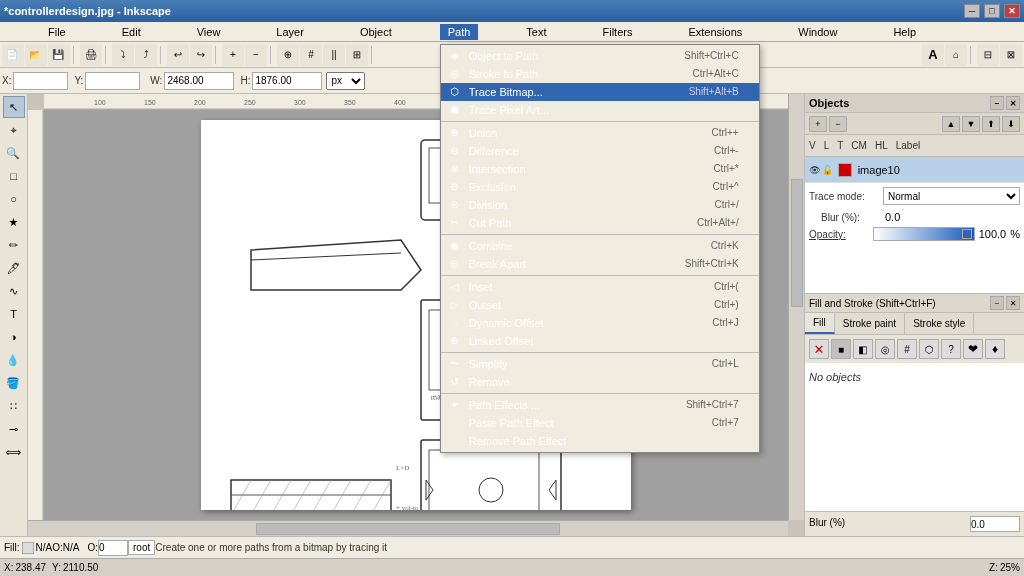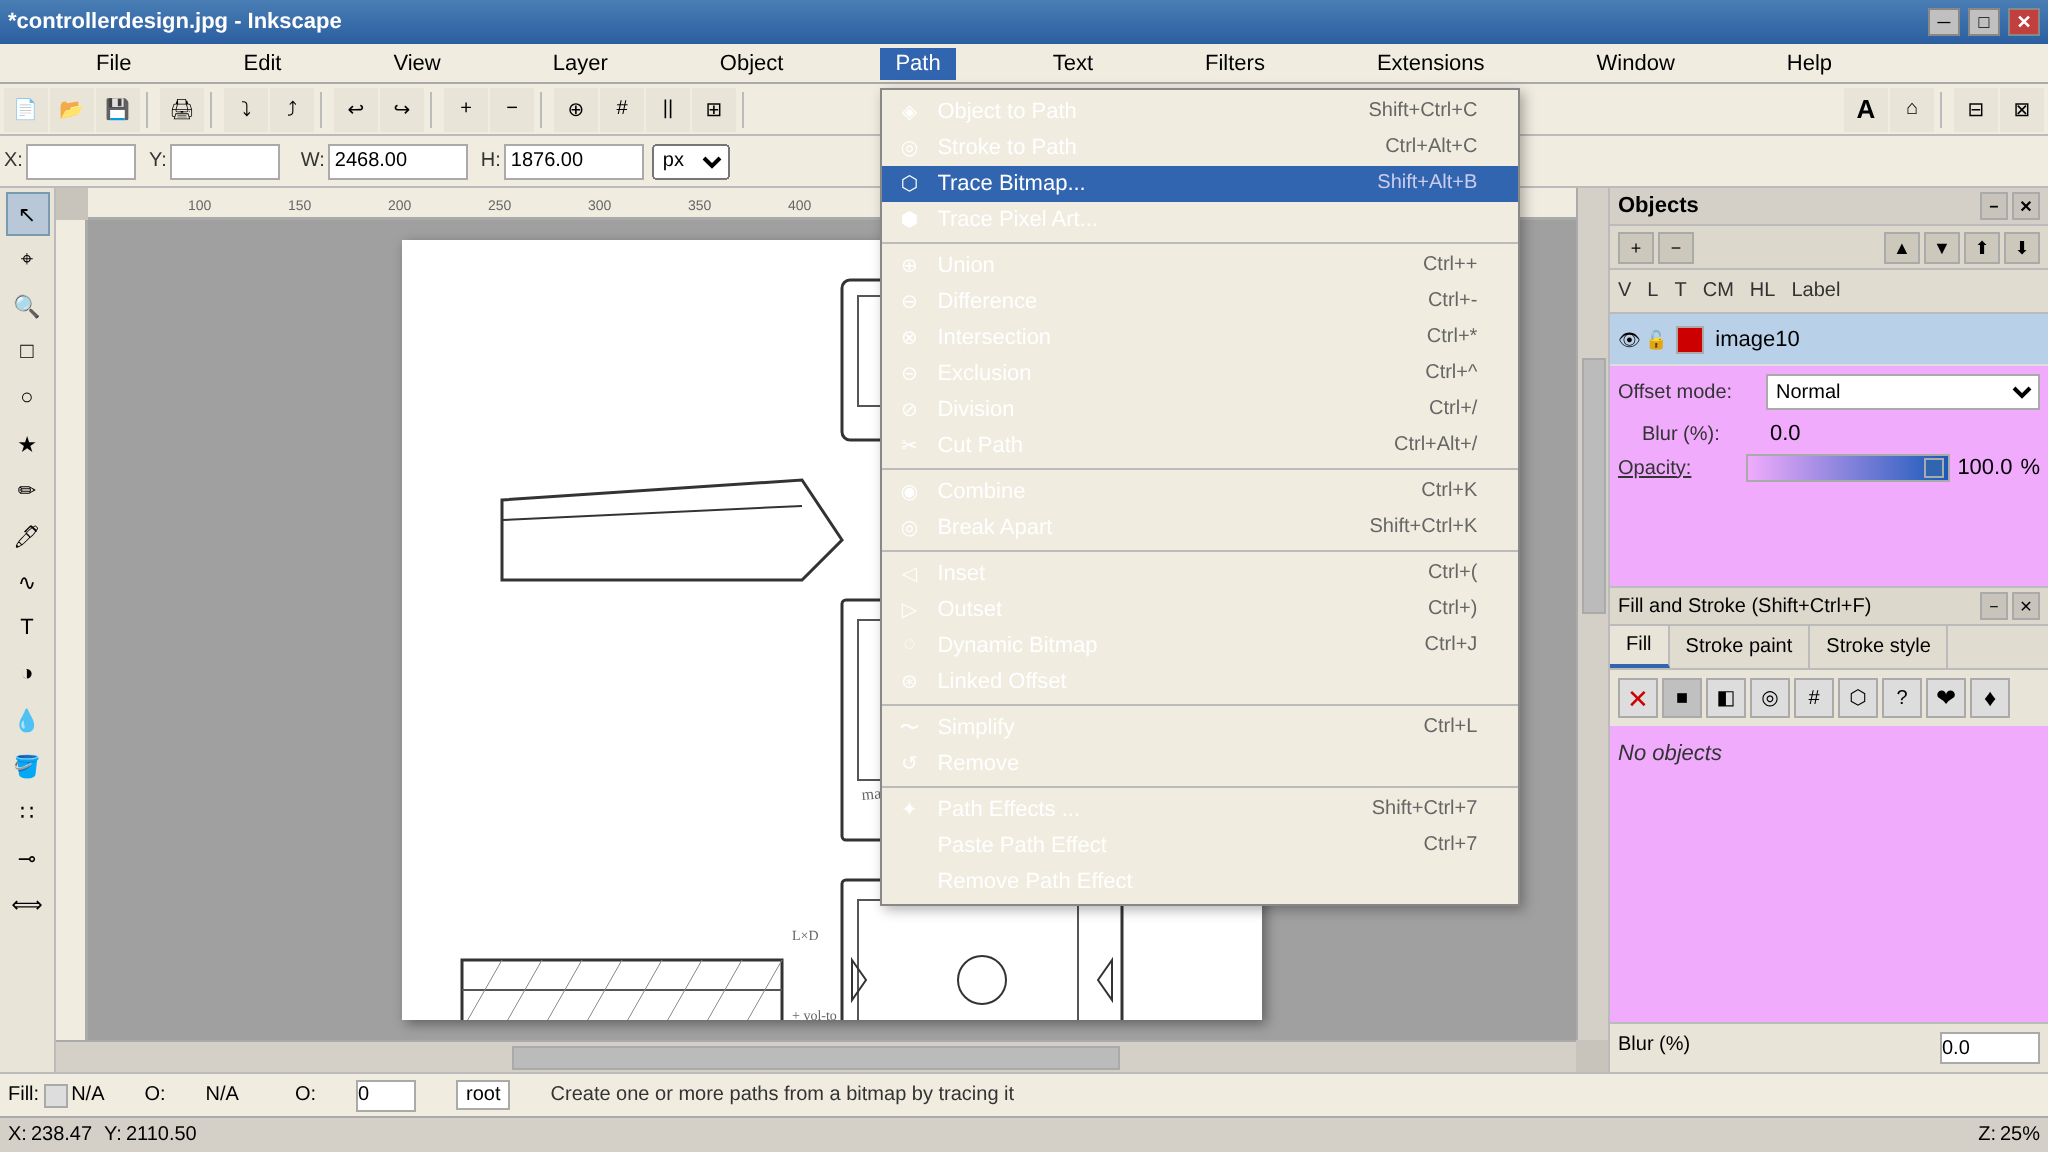--- a/index.html
+++ b/index.html
@@ -156,21 +156,21 @@
       background: white;
       position: relative;
       box-shadow: 2px 2px 6px rgba(0,0,0,0.4);
     }
     
     #canvas-white svg { width: 100%; height: 100%; }
 
     
     #right-panel {
       width: 220px;
-      background: #f0abfc;
+      background: #ffffff;
       border-left: 1px solid #bbb;
       display: flex;
       flex-direction: column;
     }
     .panel-header {
       background: #d4d0c8;
       border-bottom: 1px solid #bbb;
       padding: 2px 4px;
       font-size: 11px;
       font-weight: bold;
@@ -298,21 +298,21 @@
 
     
     #statusbar {
       height: 22px;
       background: #f0ece0;
       border-top: 1px solid #bbb;
       display: flex;
       align-items: center;
       padding: 0 4px;
       font-size: 10px;
-      gap: 20px;
+      gap: 0;
     }
     #statusbar .fill-indicator { display: flex; align-items: center; gap: 2px; }
     #statusbar .color-box { width: 12px; height: 12px; border: 1px solid #aaa; }
 
     
     #bottombar {
       height: 18px;
       background: #d4d0c8;
       border-top: 1px solid #aaa;
       display: flex;
@@ -452,21 +452,21 @@
         <span>Inset</span>
         <span class="shortcut">Ctrl+(</span>
       </div>
       <div class="menu-row">
         <span class="icon">▷</span>
         <span>Outset</span>
         <span class="shortcut">Ctrl+)</span>
       </div>
       <div class="menu-row">
         <span class="icon">◌</span>
-        <span>Dynamic Bitmap</span>
+        <span>Dynamic Offset</span>
         <span class="shortcut">Ctrl+J</span>
       </div>
       <div class="menu-row">
         <span class="icon">⊛</span>
         <span>Linked Offset</span>
         <span class="shortcut"></span>
       </div>
       <div class="menu-separator"></div>
       <div class="menu-row">
         <span class="icon">〜</span>
@@ -675,21 +675,21 @@
         <span>Label</span>
       </div>
       <div class="objects-row selected">
         <span style="font-size:9px; margin-right:2px;">👁</span>
         <span style="font-size:9px; margin-right:2px;">🔓</span>
         <div class="obj-color" style="background:#cc0000;"></div>
         <span style="font-size:11px; margin-left:4px;">image10</span>
       </div>
 
       <div class="blend-row">
-        <label>Offset mode:</label>
+        <label>Trace mode:</label>
         <select class="blend-select">
           <option>Normal</option>
           <option>Multiply</option>
           <option>Screen</option>
         </select>
       </div>
       <div class="blur-row">
         <label>Blur (%):</label>
         <span>0.0</span>
       </div>

